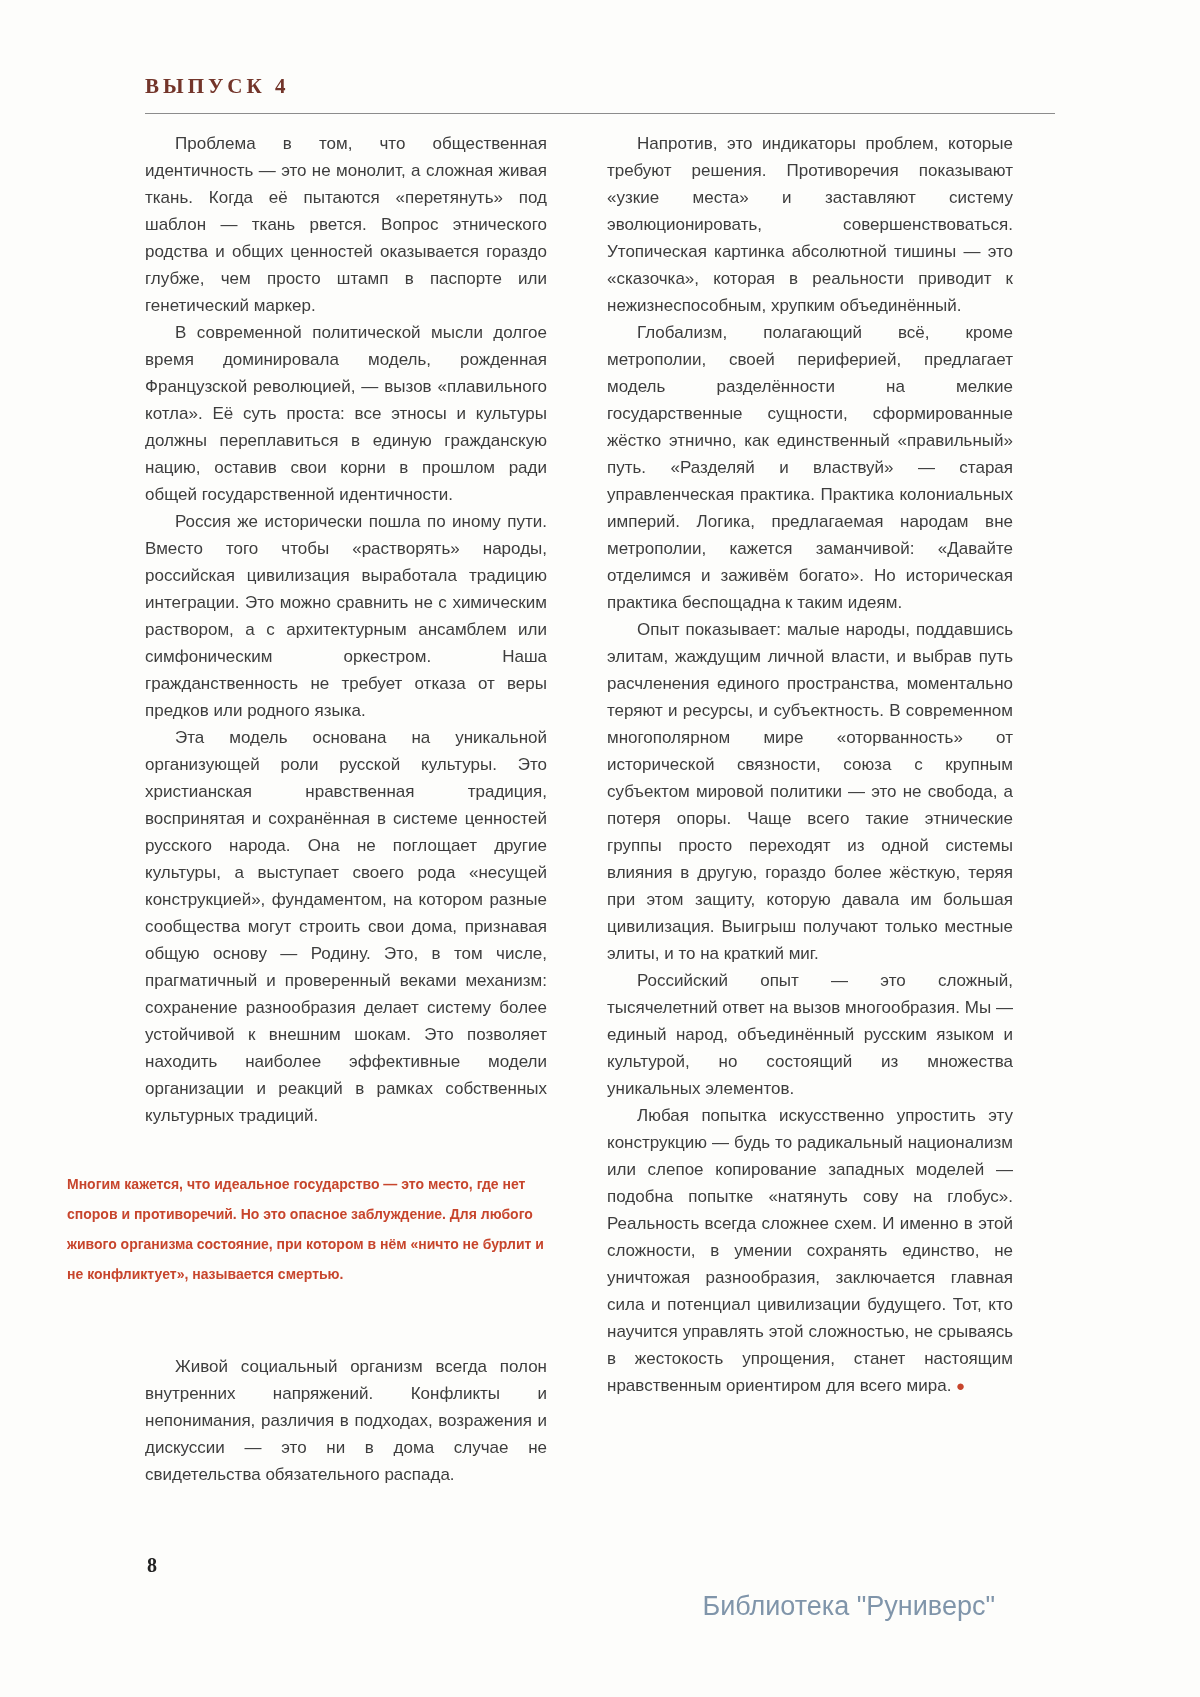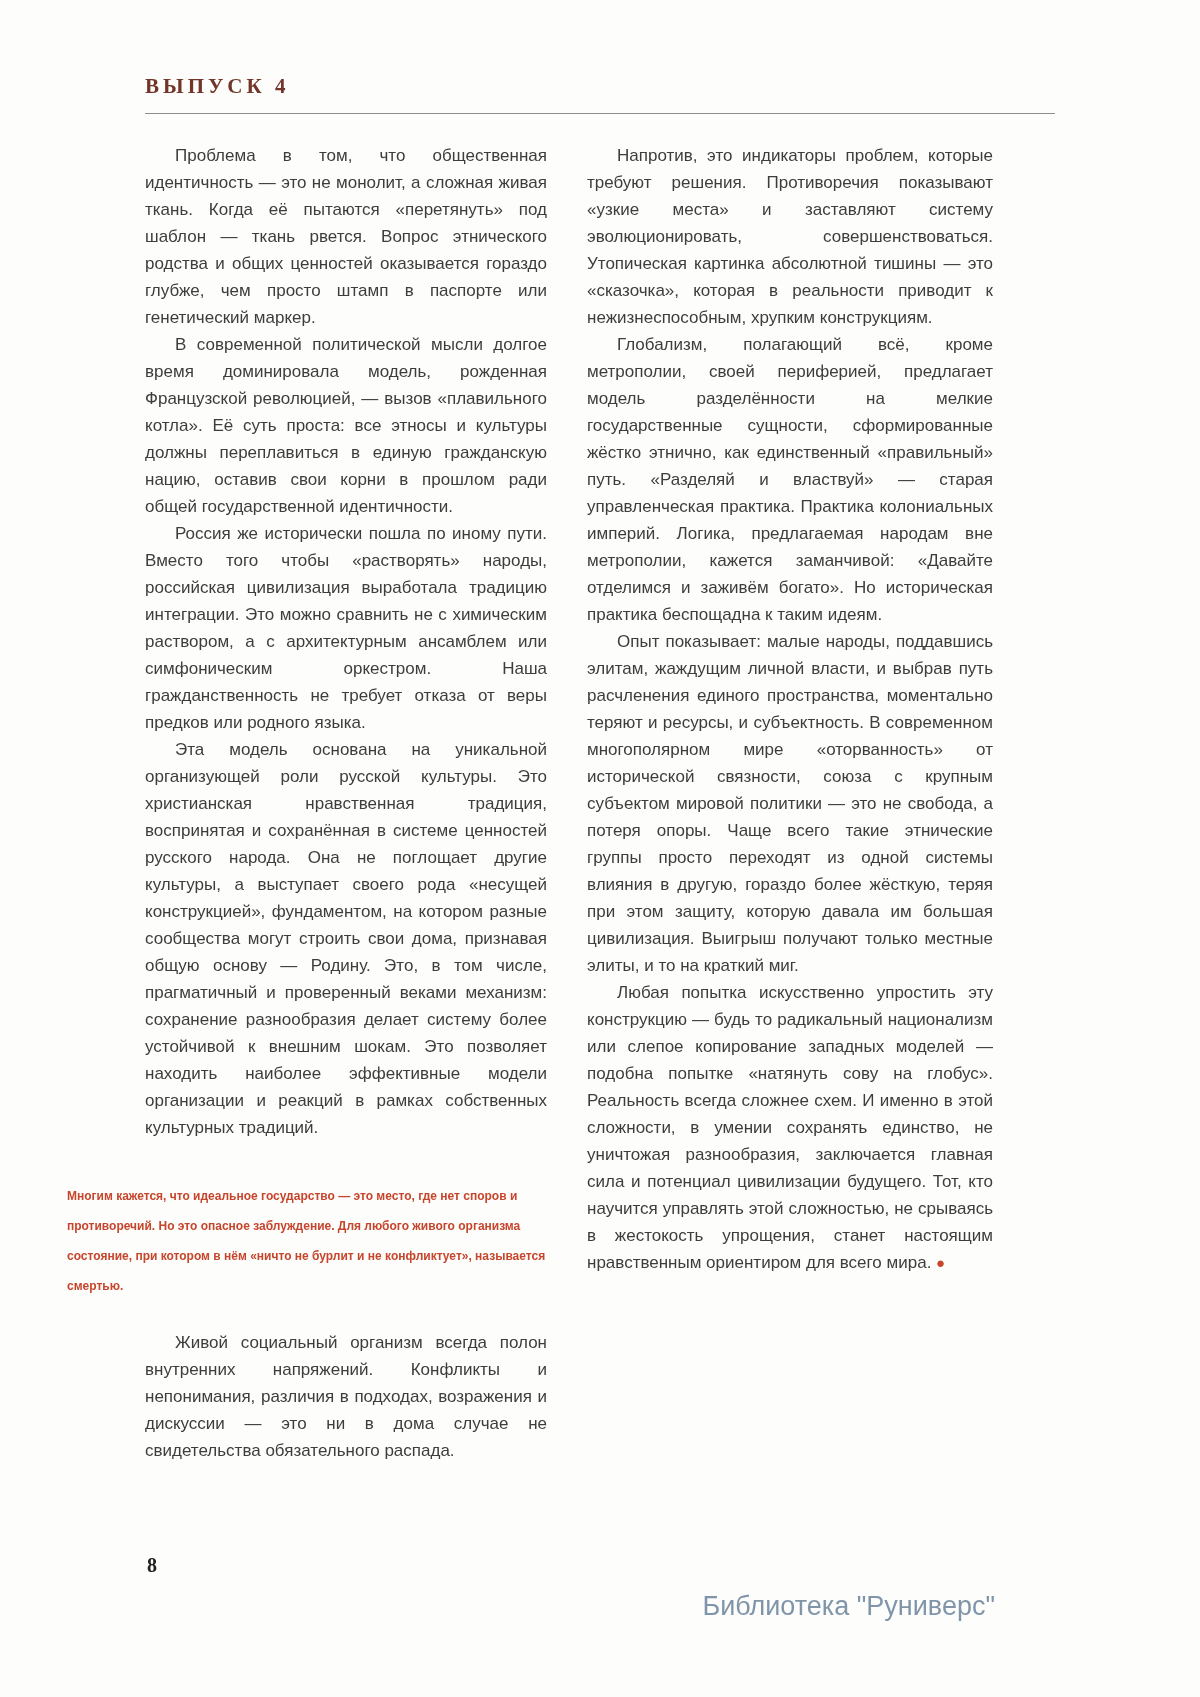--- a/index.html
+++ b/index.html
@@ -29,44 +29,44 @@
     color: #73352a;
   }
   .header-rule {
     border: none;
     border-top: 1px solid #8c8c8c;
     margin-top: 14px;
     width: 100%;
   }
   .columns {
     position: absolute;
-    top: 142px;
+    top: 130px;
     left: 145px;
     display: flex;
-    gap: 40px;
+    gap: 60px;
   }
   .col {
     font-size: 17px;
     line-height: 27px;
     text-align: justify;
     hyphens: auto;
     -webkit-hyphens: auto;
   }
   .col.left  { width: 402px; }
   .col.right { width: 406px; }
   .col p { text-indent: 30px; }
   .pull-quote {
     color: #c7452c;
     font-weight: bold;
-    font-size: 12px;
+    font-size: 14px;
     line-height: 30px;
     text-align: left;
     hyphens: none;
     width: 480px;
-    margin: 40px 0 28px -78px;
+    margin: 40px 0 64px -78px;
   }
   .end-mark { color: #c7452c; font-size: 15px; }
   .page-number {
     position: absolute;
     left: 147px;
     bottom: 120px;
     font-family: "Liberation Serif", "DejaVu Serif", serif;
     font-weight: bold;
     font-size: 20px;
     color: #222222;
@@ -95,23 +95,24 @@
     <div class="col left">
       <p>Проблема в том, что общественная идентичность — это не монолит, а сложная живая ткань. Когда её пытаются «перетянуть» под шаблон — ткань рвется. Вопрос этнического родства и общих ценностей оказывается гораздо глубже, чем просто штамп в паспорте или генетический маркер.</p>
       <p>В современной политической мысли долгое время доминировала модель, рожденная Французской революцией, — вызов «плавильного котла». Её суть проста: все этносы и культуры должны переплавиться в единую гражданскую нацию, оставив свои корни в прошлом ради общей государственной идентичности.</p>
       <p>Россия же исторически пошла по иному пути. Вместо того чтобы «растворять» народы, российская цивилизация выработала традицию интеграции. Это можно сравнить не с химическим раствором, а с архитектурным ансамблем или симфоническим оркестром. Наша гражданственность не требует отказа от веры предков или родного языка.</p>
       <p>Эта модель основана на уникальной организующей роли русской культуры. Это христианская нравственная традиция, воспринятая и сохранённая в системе ценностей русского народа. Она не поглощает другие культуры, а выступает своего рода «несущей конструкцией», фундаментом, на котором разные сообщества могут строить свои дома, признавая общую основу — Родину. Это, в том числе, прагматичный и проверенный веками механизм: сохранение разнообразия делает систему более устойчивой к внешним шокам. Это позволяет находить наиболее эффективные модели организации и реакций в рамках собственных культурных традиций.</p>
       <div class="pull-quote">Многим кажется, что идеальное государство — это место, где нет споров и противоречий. Но это опасное заблуждение. Для любого живого организма состояние, при котором в нём «ничто не бурлит и не конфликтует», называется смертью.</div>
       <p>Живой социальный организм всегда полон внутренних напряжений. Конфликты и непонимания, различия в подходах, возражения и дискуссии — это ни в дома случае не свидетельства обязательного распада.</p>
     </div>
 
     <div class="col right">
-      <p>Напротив, это индикаторы проблем, которые требуют решения. Противоречия показывают «узкие места» и заставляют систему эволюционировать, совершенствоваться. Утопическая картинка абсолютной тишины — это «сказочка», которая в реальности приводит к нежизнеспособным, хрупким конструкциям.</p>
+      <p>Напротив, это индикаторы проблем, которые требуют решения. Противоречия показывают «узкие места» и заставляют систему эволюционировать, совершенствоваться. Утопическая картинка абсолютной тишины — это «сказочка», которая в реальности приводит к нежизнеспособным, хрупким объединённый.</p>
       <p>Глобализм, полагающий всё, кроме метрополии, своей периферией, предлагает модель разделённости на мелкие государственные сущности, сформированные жёстко этнично, как единственный «правильный» путь. «Разделяй и властвуй» — старая управленческая практика. Практика колониальных империй. Логика, предлагаемая народам вне метрополии, кажется заманчивой: «Давайте отделимся и заживём богато». Но историческая практика беспощадна к таким идеям.</p>
       <p>Опыт показывает: малые народы, поддавшись элитам, жаждущим личной власти, и выбрав путь расчленения единого пространства, моментально теряют и ресурсы, и субъектность. В современном многополярном мире «оторванность» от исторической связности, союза с крупным субъектом мировой политики — это не свобода, а потеря опоры. Чаще всего такие этнические группы просто переходят из одной системы влияния в другую, гораздо более жёсткую, теряя при этом защиту, которую давала им большая цивилизация. Выигрыш получают только местные элиты, и то на краткий миг.</p>
+      <p>Российский опыт — это сложный, тысячелетний ответ на вызов многообразия. Мы — единый народ, объединённый русским языком и культурой, но состоящий из множества уникальных элементов.</p>
       <p><span>Любая попытка искусственно упростить эту конструкцию — будь то радикальный национализм или слепое копирование западных моделей — подобна попытке «натянуть сову на глобус». Реальность всегда сложнее схем. И именно в этой сложности, в умении сохранять единство, не уничтожая разнообразия, заключается главная сила и потенциал цивилизации будущего. Тот, кто научится управлять этой сложностью, не срываясь в жестокость упрощения, станет настоящим нравственным ориентиром для всего мира.</span> <span class="end-mark">●</span></p>
     </div>
 
   </main>
 
   <footer>
     <div class="page-number">8</div>
     <div class="watermark">Библиотека "Руниверс"</div>
   </footer>
 

